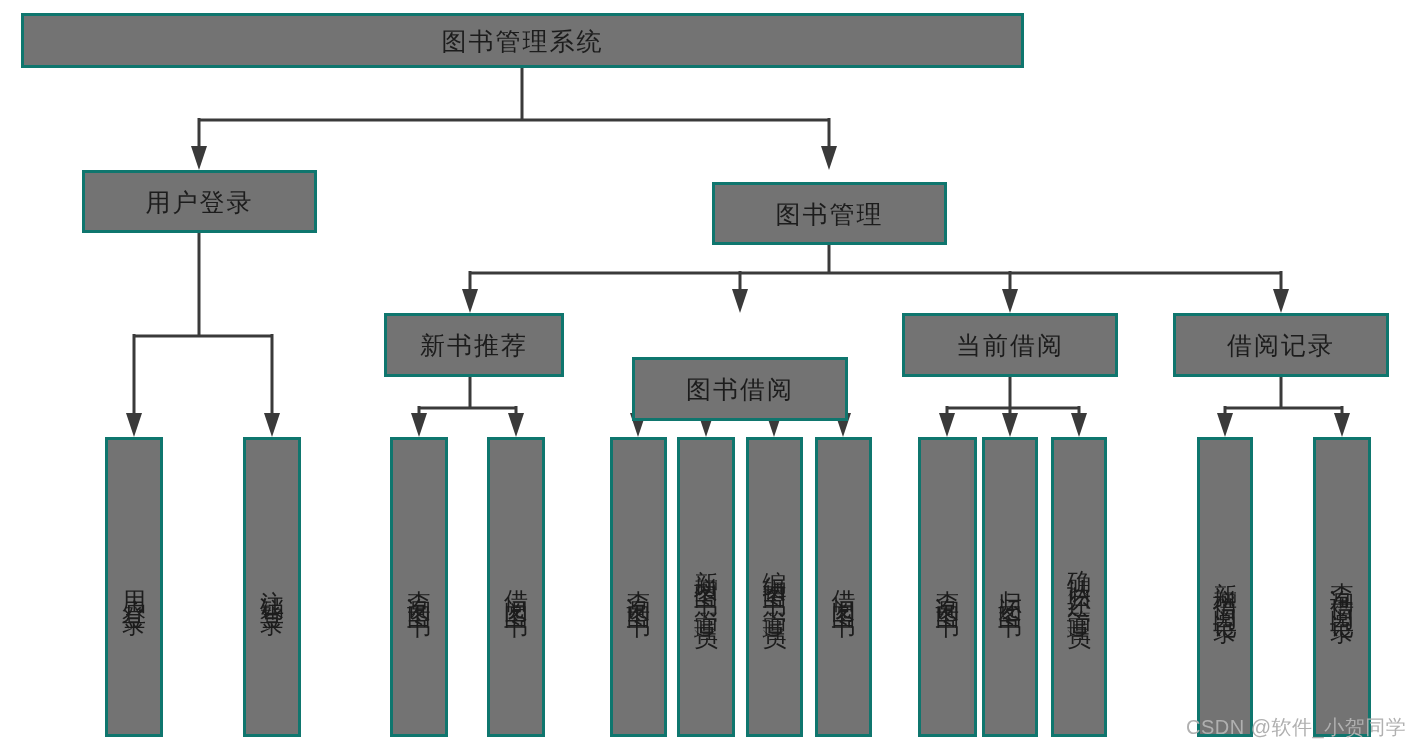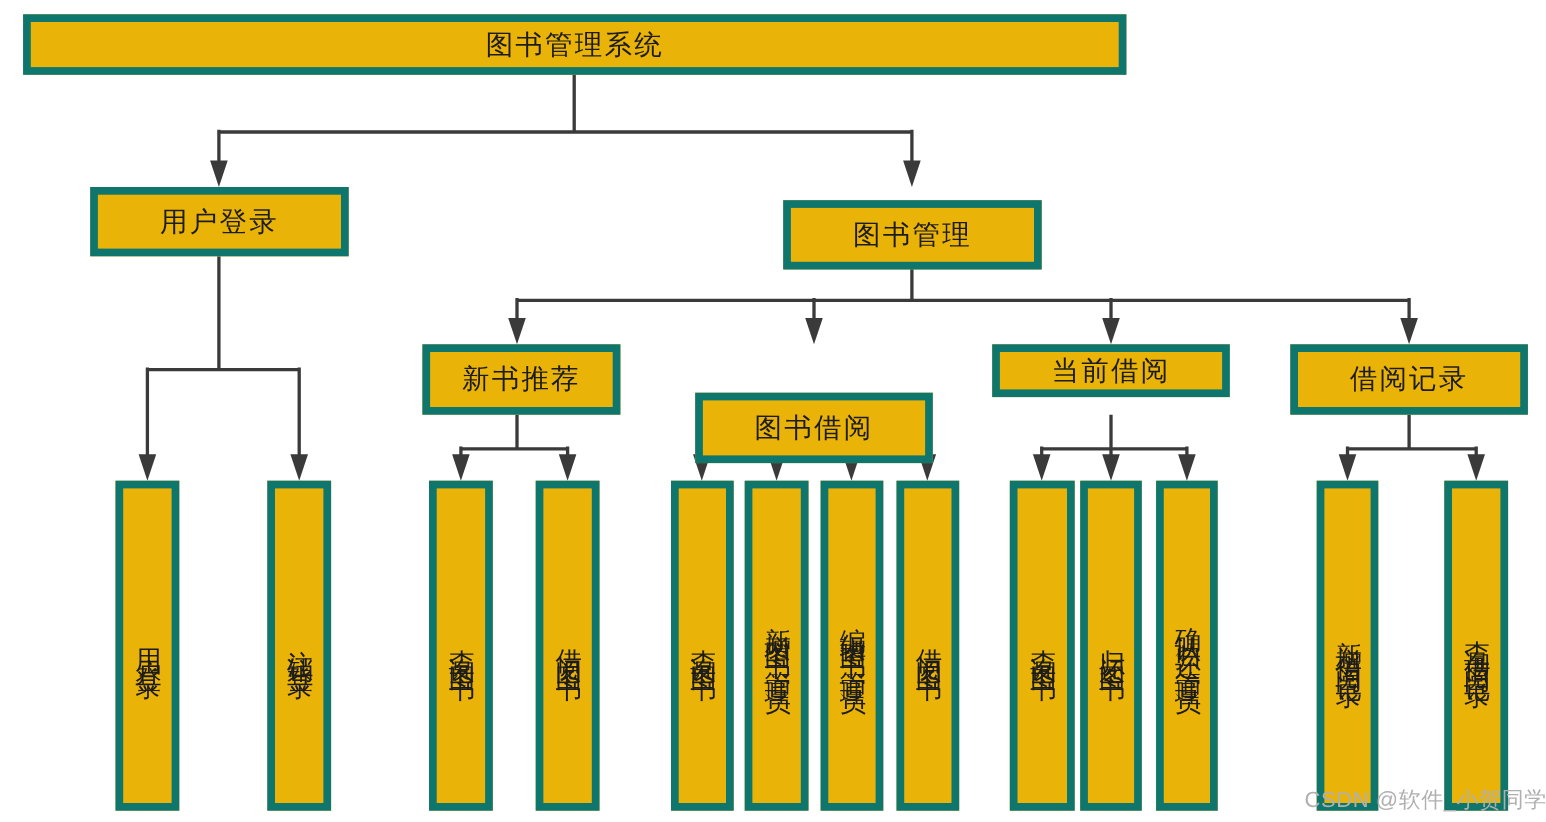--- a/index.html
+++ b/index.html
@@ -2,38 +2,38 @@
 <html><head>
 <meta charset="utf-8">
 <style>
   html,body{margin:0;padding:0;background:#fff;}
   #stage{
     position:relative;width:1405px;height:747px;background:#ffffff;overflow:hidden;
     font-family:"Liberation Sans","DejaVu Sans",sans-serif;
   }
   svg.connectors{position:absolute;left:0;top:0;width:1405px;height:747px;}
   .box{
-    position:absolute;box-sizing:border-box;background:#eab308;
-    border:7px solid #0f766e;color:#1c1c1c;
+    position:absolute;box-sizing:border-box;background:#737373;
+    border:3px solid #0f766e;color:#1c1c1c;
     display:flex;align-items:center;justify-content:center;
     font-size:25px;letter-spacing:2px;line-height:1.2;white-space:nowrap;
   }
   .vbox{
     writing-mode:vertical-rl;text-orientation:mixed;
     font-size:24px;letter-spacing:8px;line-height:1;white-space:normal;
   }
   
   .n-root{left:21px;top:13px;width:1003px;height:55px;}
   
   .n-user{left:82px;top:170px;width:235px;height:63px;}
   .n-book{left:712px;top:182px;width:235px;height:63px;}
   
   .n-l3-0{left:384px;top:313px;width:180px;height:64px;}
   .n-l3-1{left:632px;top:313px;width:216px;height:64px;margin-top:44px;}
-  .n-l3-2{left:902px;top:313px;width:216px;height:48px;}
+  .n-l3-2{left:902px;top:313px;width:216px;height:64px;}
   .n-l3-3{left:1173px;top:313px;width:216px;height:64px;}
   
   .leaf{top:437px;height:300px;width:58px;}
   .lf-a1{left:105px;} .lf-a2{left:243px;}
   .lf-b1{left:390px;} .lf-b2{left:487px;}
   .lf-c1{left:610px;width:57px;} .lf-c2{left:677px;} .lf-c3{left:746px;width:57px;} .lf-c4{left:815px;width:57px;}
   .lf-d1{left:918px;width:59px;} .lf-d2{left:982px;width:56px;} .lf-d3{left:1051px;width:56px;}
   .lf-e1{left:1197px;width:56px;} .lf-e2{left:1313px;}
   .watermark{
     position:absolute;left:1186px;top:714px;

